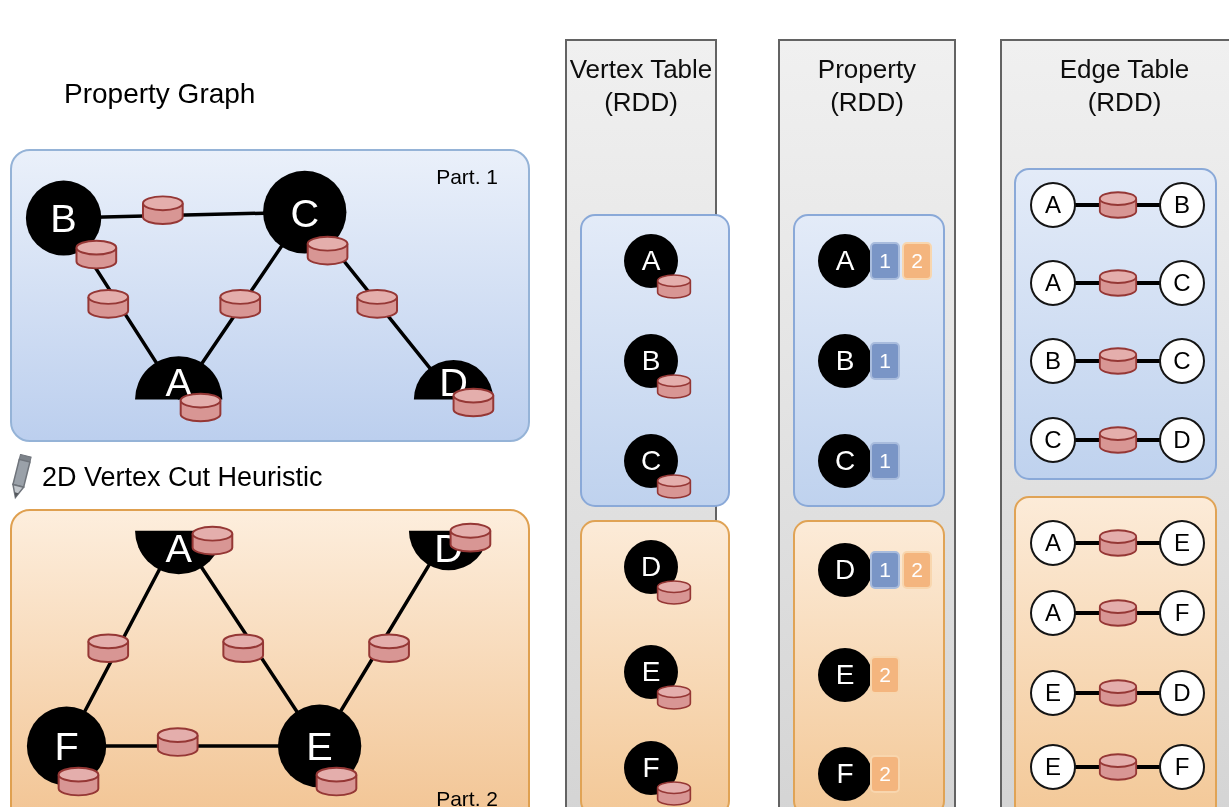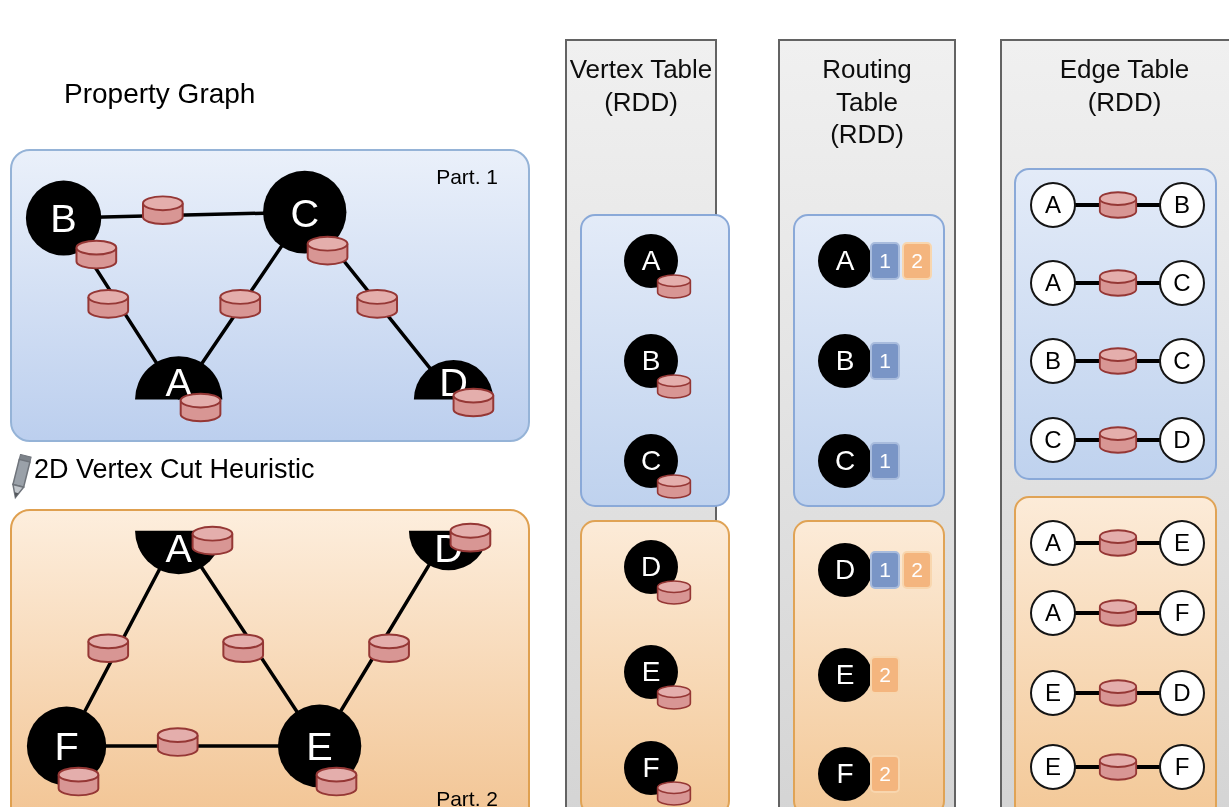--- a/index.html
+++ b/index.html
@@ -10,21 +10,21 @@
   .pg-title { position:absolute; left:64px; top:46px; font-size:28px; color:#000; }
   .part { position:absolute; left:10px; width:520px; border-radius:20px; }
   .part1 { top:117px; height:293px; background:linear-gradient(180deg,#eaf0fa 0%,#bccfee 100%); border:2.5px solid #95b3d7; }
   .part2 { top:477px; height:318px; background:linear-gradient(180deg,#fdeedd 0%,#f2c493 100%); border:2.5px solid #dfa050; }
   .part-svg { position:absolute; left:0; top:0; width:100%; height:100%; }
   .part-label { position:absolute; font-size:21px; color:#000; }
   .part1 .part-label { top:14px; right:30px; }
   .part2 .part-label { bottom:14px; right:30px; }
   .vletter { fill:#fff; font-size:40px; text-anchor:middle; font-family:"Liberation Sans", sans-serif; }
   .gedge { stroke:#000; stroke-width:3.5; stroke-linecap:round; }
-  .heuristic { position:absolute; left:6px; top:422px; display:flex; align-items:flex-start; font-size:27px; color:#000; }
+  .heuristic { position:absolute; left:6px; top:422px; display:flex; align-items:center; gap:8px; font-size:27px; color:#000; }
 
   
   .column { position:absolute; top:7px; height:789px; background:linear-gradient(180deg,#f0f0f0 0%,#d4d4d4 100%); border:2px solid #636363; }
   .vt { left:565px; width:152px; }
   .rt { left:778px; width:178px; }
   .et { left:1000px; width:249px; }
   .col-title { padding-top:12px; text-align:center; font-size:26px; line-height:1.25; color:#0d0d0d; }
   .inner { position:absolute; border-radius:15px; }
   .inner.blue { background:linear-gradient(180deg,#e3ebf8 0%,#bfd2ee 100%); border:2px solid #8aa9d8; }
   .inner.orange { background:linear-gradient(180deg,#fcebd8 0%,#f3c897 100%); border:2px solid #e0a355; }
@@ -189,22 +189,21 @@
         <div class="gvertex">F</div>
         <svg class="mini-cyl" width="36" height="27" viewBox="0 0 44 33">
             <use href="#cyl"></use>
           </svg>
       </div>
     </div>
   </div>
 
   <div class="column rt">
     <div class="col-title">
-      <div>Routing</div>
-      <div>Table</div>
+      <div>Property</div>
       <div>(RDD)</div>
     </div>
     <div class="inner blue rt-blue">
       <div class="rt-row" style="top:18px;">
         <div class="gvertex">A</div>
         <div class="badge blue pos1">1</div>
         <div class="badge orange pos2">2</div>
       </div>
       <div class="rt-row" style="top:118px;">
         <div class="gvertex">B</div>

